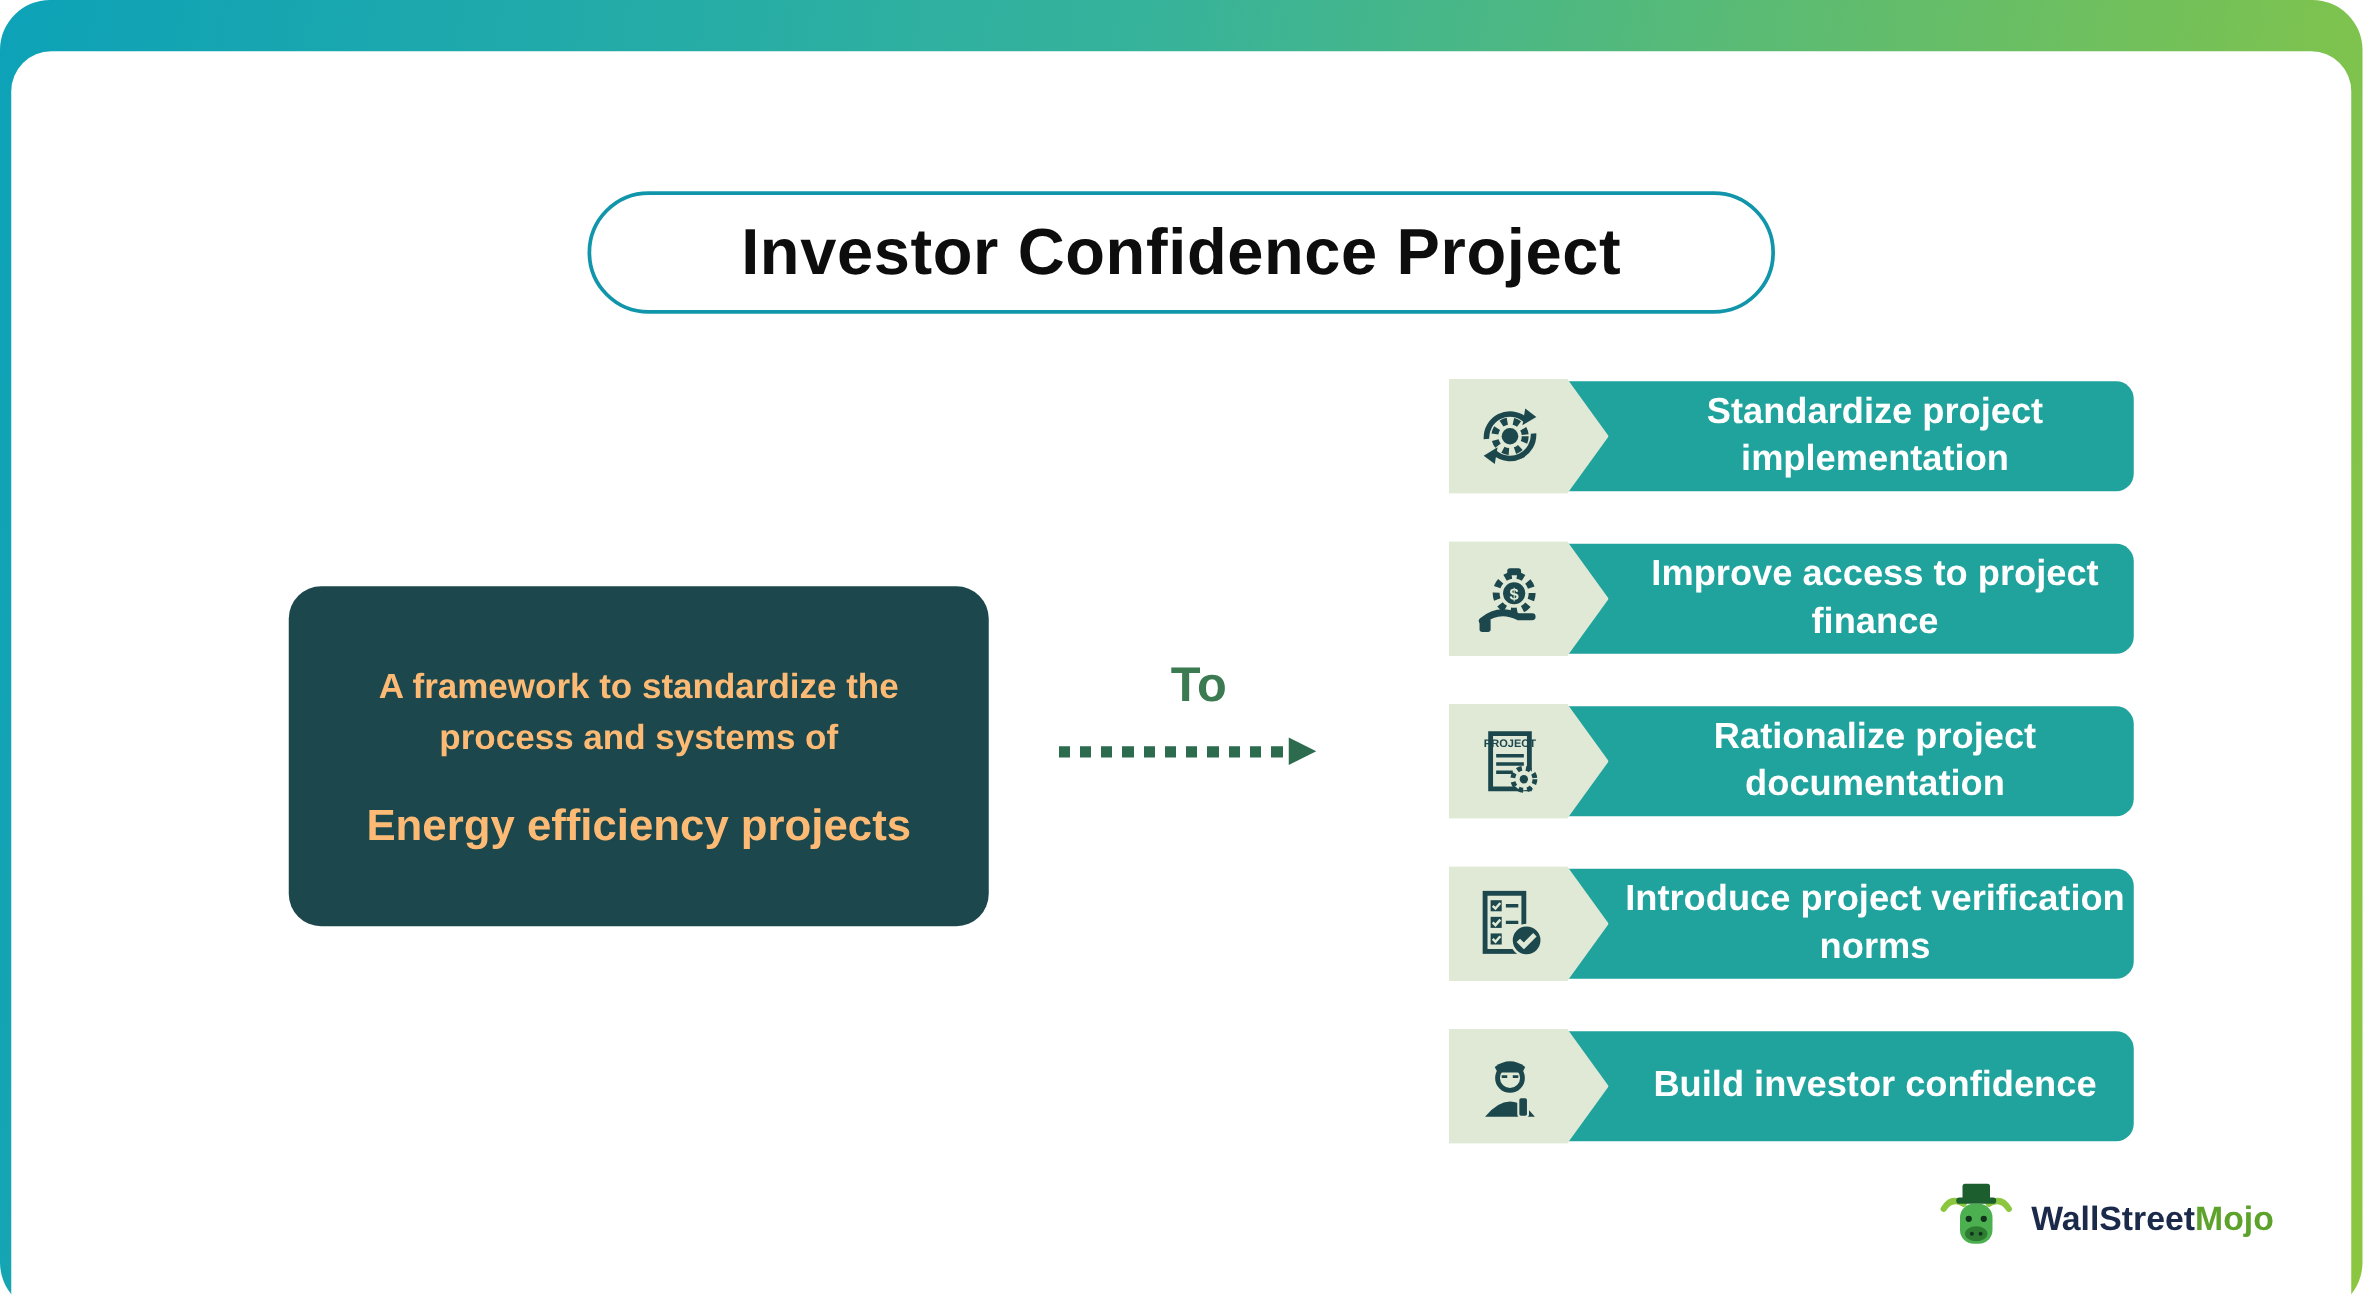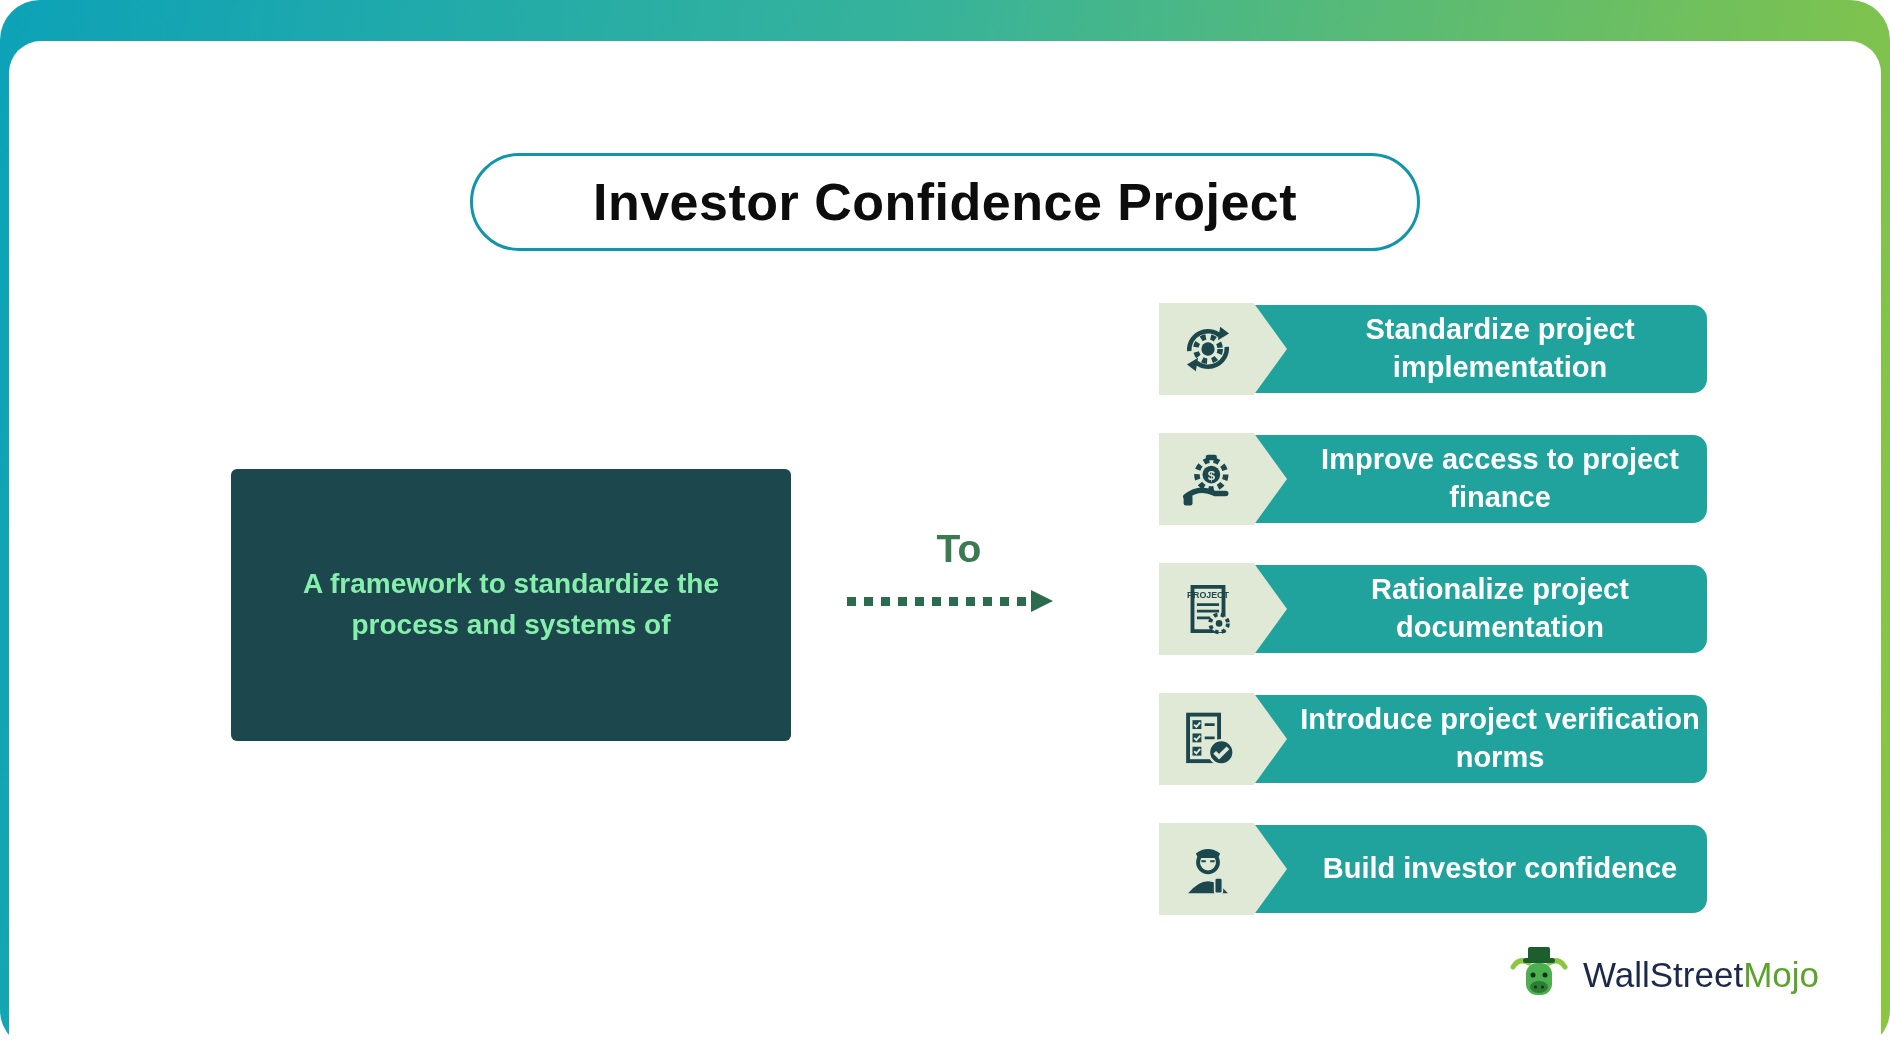--- a/index.html
+++ b/index.html
@@ -35,22 +35,22 @@
   }
   .title-pill h1 {
     font-size: 52px; font-weight: 700; color: #0d0d0d;
     letter-spacing: 0.5px;
   }
   
   .left-box {
     position: absolute; left: 222px; top: 428px;
     width: 560px; height: 272px;
     background: #1c474c;
-    border-radius: 6px;
-    color: #86efac;
+    border-radius: 26px;
+    color: #fdba74;
     display: flex; flex-direction: column; justify-content: center;
     text-align: center;
     padding: 30px 44px;
     gap: 30px;
   }
   .left-box .line1 { font-size: 28px; font-weight: 600; line-height: 1.45; }
   .left-box .line2 { font-size: 35px; font-weight: 700; }
   
   .to-label {
     position: absolute; left: 880px; top: 486px;
@@ -97,36 +97,37 @@
     padding-left: 18px;
     z-index: 2;
   }
   .icon-chip svg { width: 62px; height: 62px; }
   
   .logo {
     position: absolute; right: 62px; bottom: 66px;
     display: flex; align-items: center; gap: 12px;
   }
   .logo svg { width: 64px; height: 64px; }
-  .logo-text { font-size: 35px; font-weight: 400; }
+  .logo-text { font-size: 27px; font-weight: 700; }
   .logo-part1 { color: #1b2a4a; }
   .logo-part2 { color: #5ca22b; }
 </style>
 </head>
 <body>
 
 <div class="frame">
   <div class="inner">
 
     <div class="title-pill">
       <h1>Investor Confidence Project</h1>
     </div>
 
     <div class="left-box">
       <div class="line1">A framework to standardize the process and systems of</div>
+      <div class="line2">Energy efficiency projects</div>
     </div>
 
     <div class="to-label">To</div>
     <div class="dotted-arrow"></div>
 
     <div class="outcomes">
 
       <div class="outcome-row">
         <div class="banner">
           <div class="banner-text">Standardize project implementation</div>

